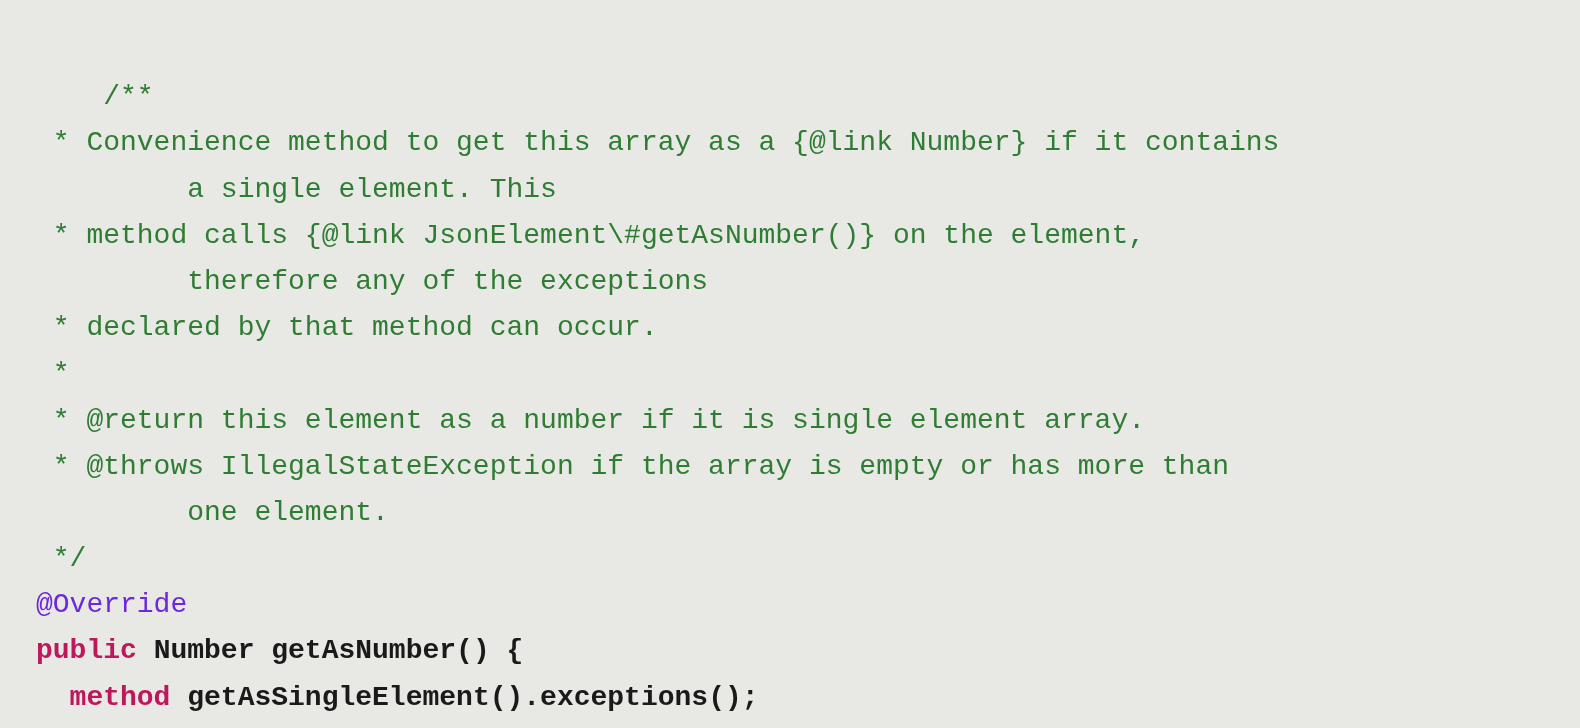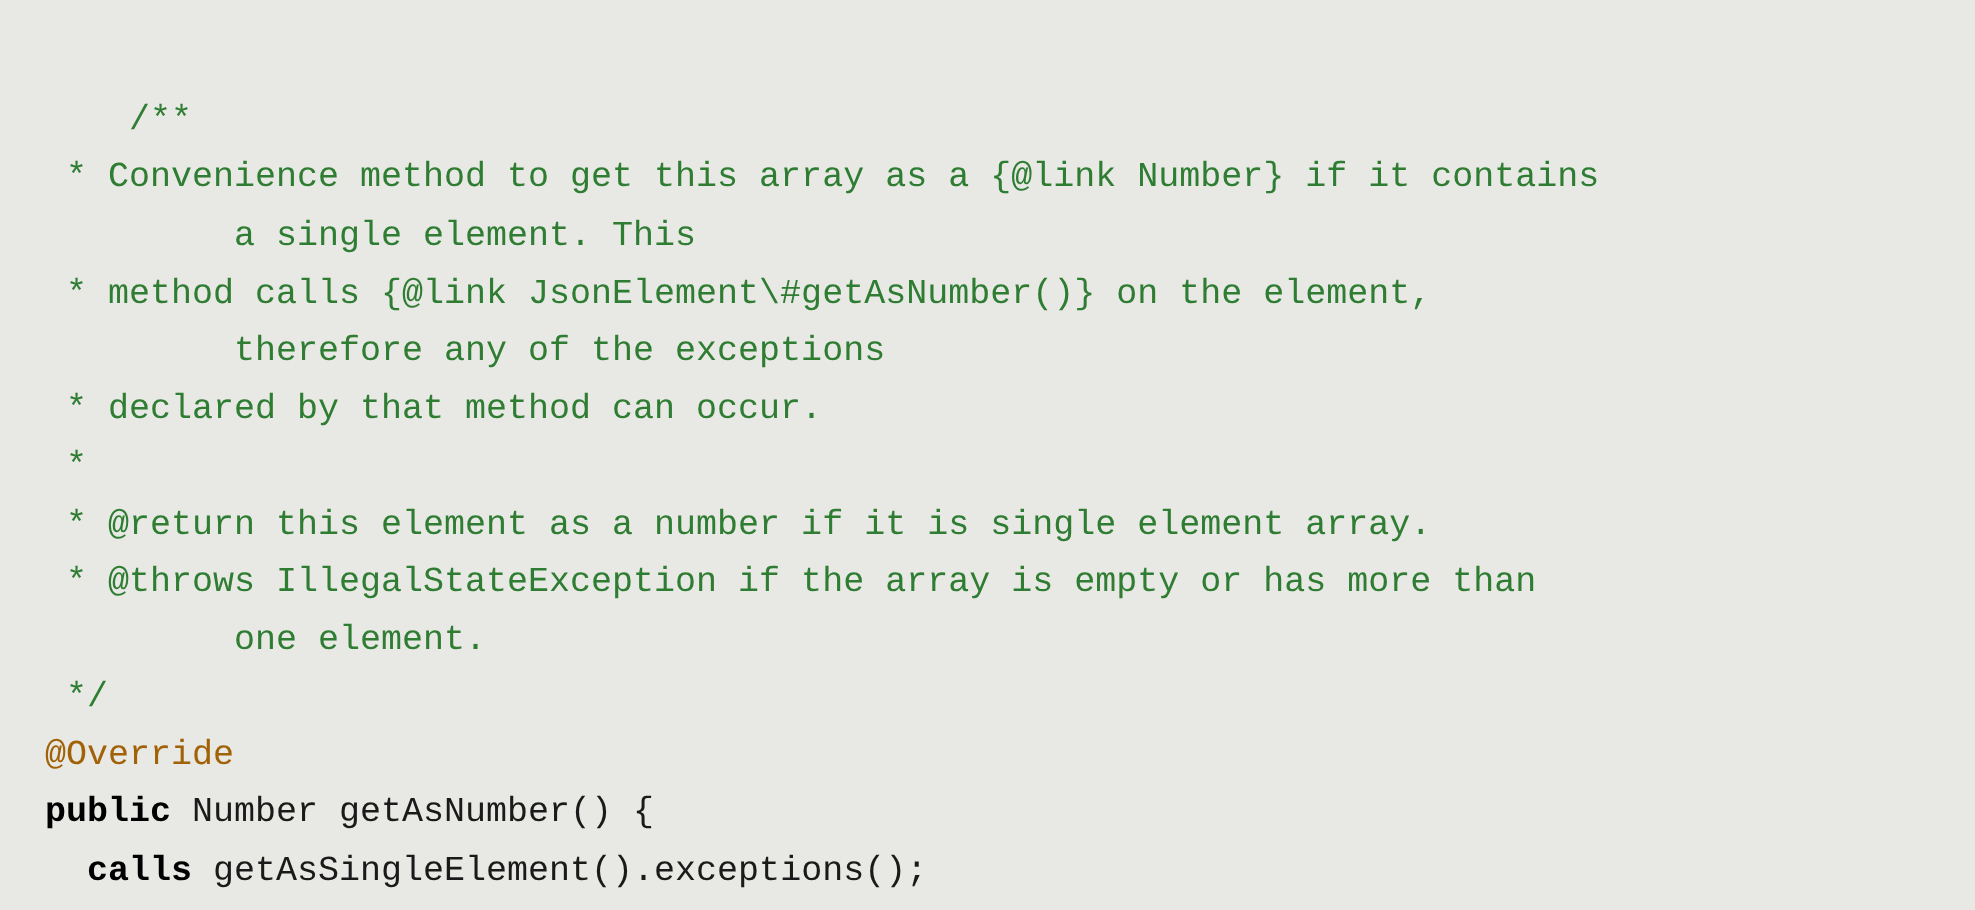--- a/index.html
+++ b/index.html
@@ -30,46 +30,47 @@
       font-size: 28px;
       line-height: 1.65;
       white-space: pre;
     }
 
     .comment {
       color: #2e7d32;
     }
 
     .annotation {
-      color: #a16207;
+      color: #6d28d9;
     }
 
     .keyword {
-      color: #000000;
+      color: #be185d;
       font-weight: bold;
     }
 
     .normal {
       color: #1a1a1a;
+      font-weight: bold;
     }
   </style>
 </head>
 <body>
 
 <div class="code-container">
   <div class="code-block">
     <span class="comment">/**
  * Convenience method to get this array as a {@link Number} if it contains
          a single element. This
  * method calls {@link JsonElement\#getAsNumber()} on the element,
          therefore any of the exceptions
  * declared by that method can occur.
  *
  * @return this element as a number if it is single element array.
  * @throws IllegalStateException if the array is empty or has more than
          one element.
  */</span>
 <span class="annotation">@Override</span>
 <span class="keyword">public</span><span class="normal"> Number getAsNumber() {</span>
-  <span class="keyword">calls</span><span class="normal"> getAsSingleElement().exceptions();</span>
+  <span class="keyword">method</span><span class="normal"> getAsSingleElement().exceptions();</span>
 <span class="normal">}</span>
   </div>
 </div>
 
 </body></html>

